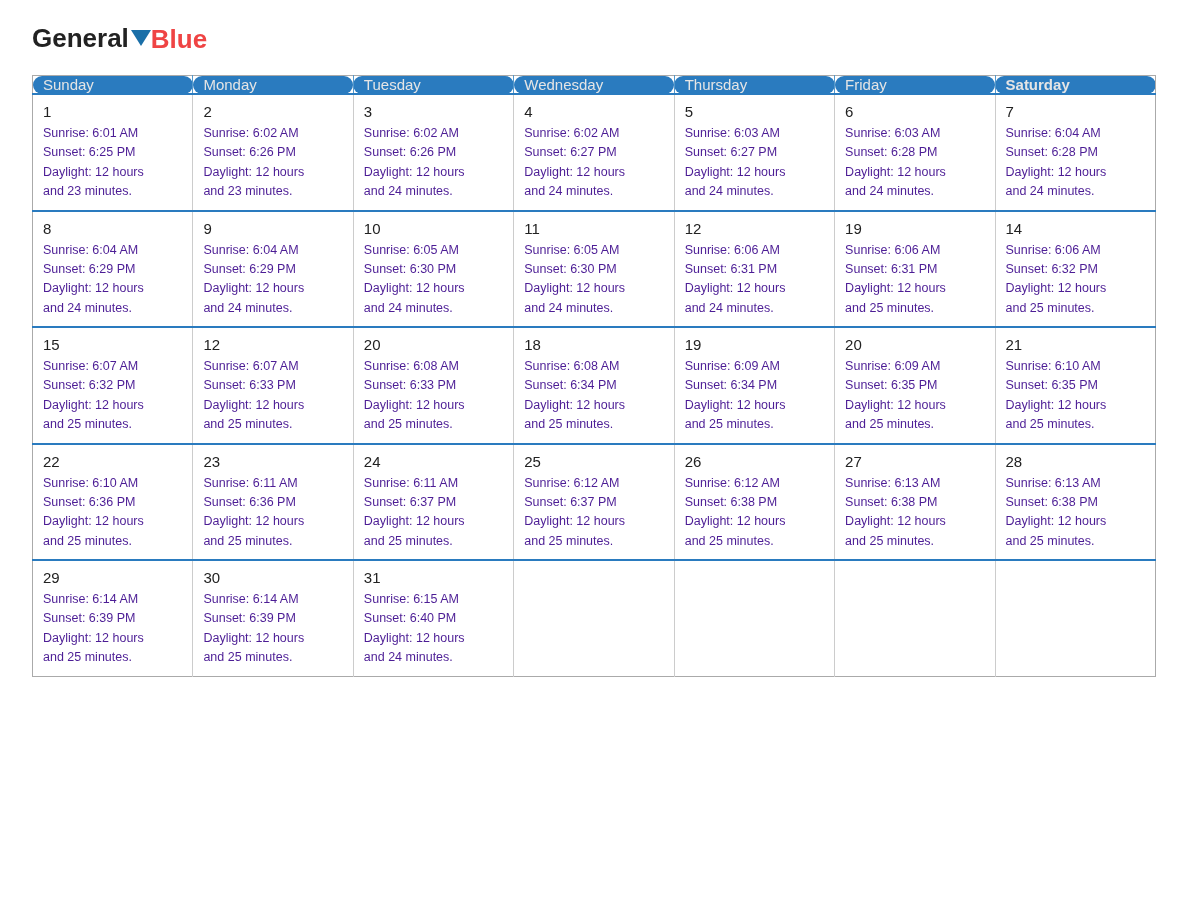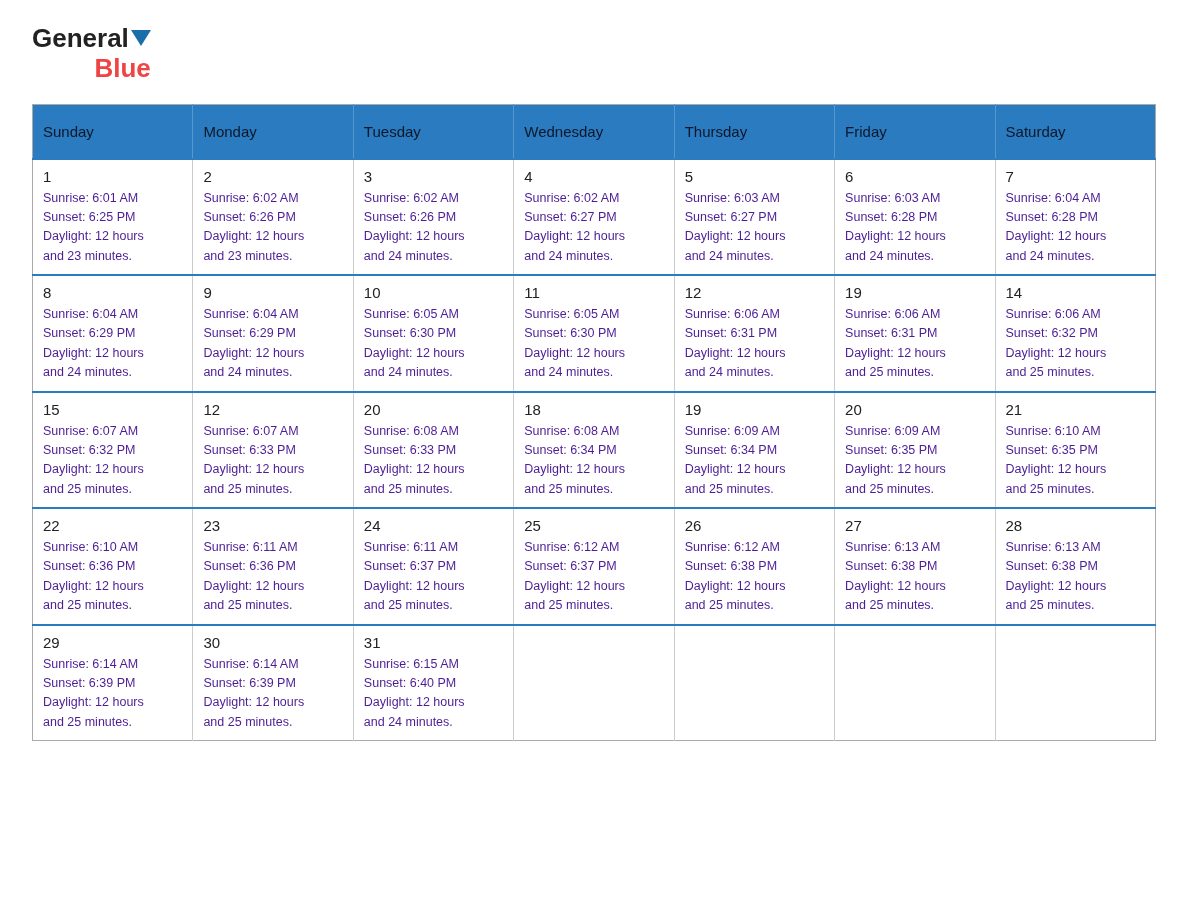--- a/index.html
+++ b/index.html
@@ -11,22 +11,22 @@
       min-height: 918px;
     }
     .header {
       display: flex;
       justify-content: space-between;
       align-items: flex-start;
       margin-bottom: 20px;
     }
     .logo {
       display: flex;
-      flex-direction: column;
-      align-items: flex-end;
+      flex-direction: row;
+      align-items: flex-start;
     }
     .logo-top {
       font-size: 26px;
       font-weight: bold;
       color: #222;
       letter-spacing: 0;
       line-height: 1.1;
     }
     .logo-general { color: #222; }
     .logo-triangle {
@@ -60,28 +60,29 @@
       color: #333;
       margin-top: 4px;
     }
     table {
       width: 100%;
       border-collapse: collapse;
       border: 1px solid #aaa;
     }
     thead tr th {
       background-color: #2a7bbf;
-      color: #0f172a;
+      color: #e5e5e5;
       font-size: 15px;
       font-weight: normal;
-      padding: 18px 10px;
+      padding: 0 10px;
       text-align: left;
       border-right: 1px solid #5599cc;
-    }
-    thead tr th:last-child { border-right: none; }
+      border-radius: 9px;
+    }
+    thead tr th:last-child { border-right: none; font-weight: bold; }
     tbody tr td {
       vertical-align: top;
       padding: 8px 10px;
       font-size: 13px;
       color: #222;
       border-right: 1px solid #ccc;
       border-top: 2px solid #2a7bbf;
       width: calc(100% / 7);
       min-height: 90px;
     }

